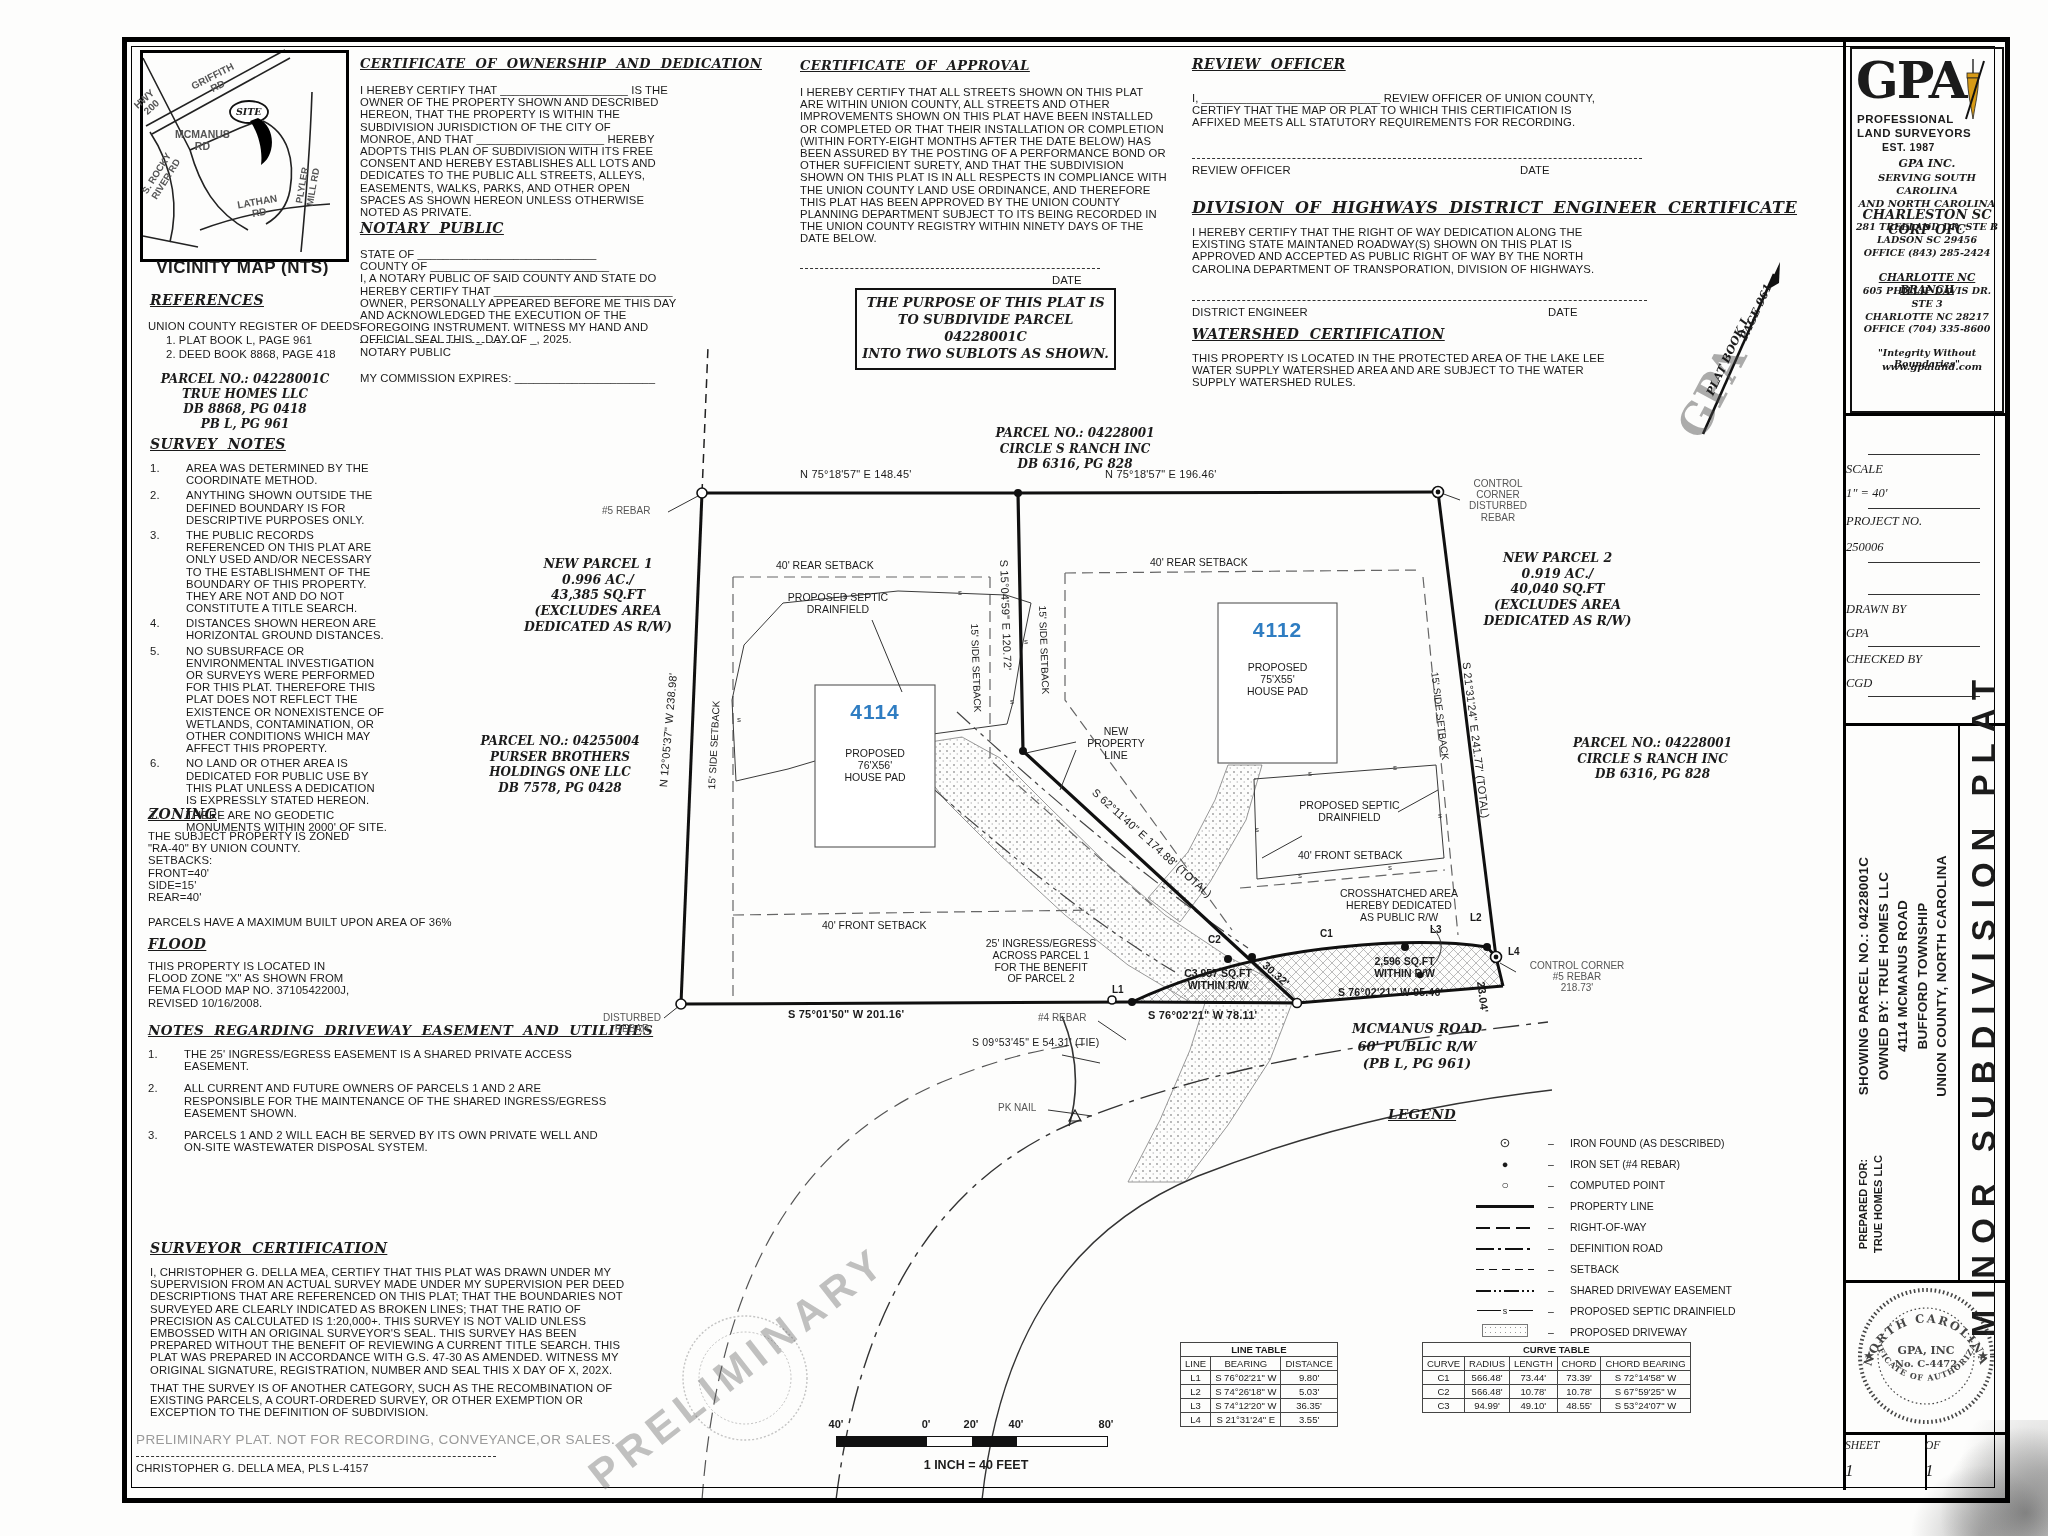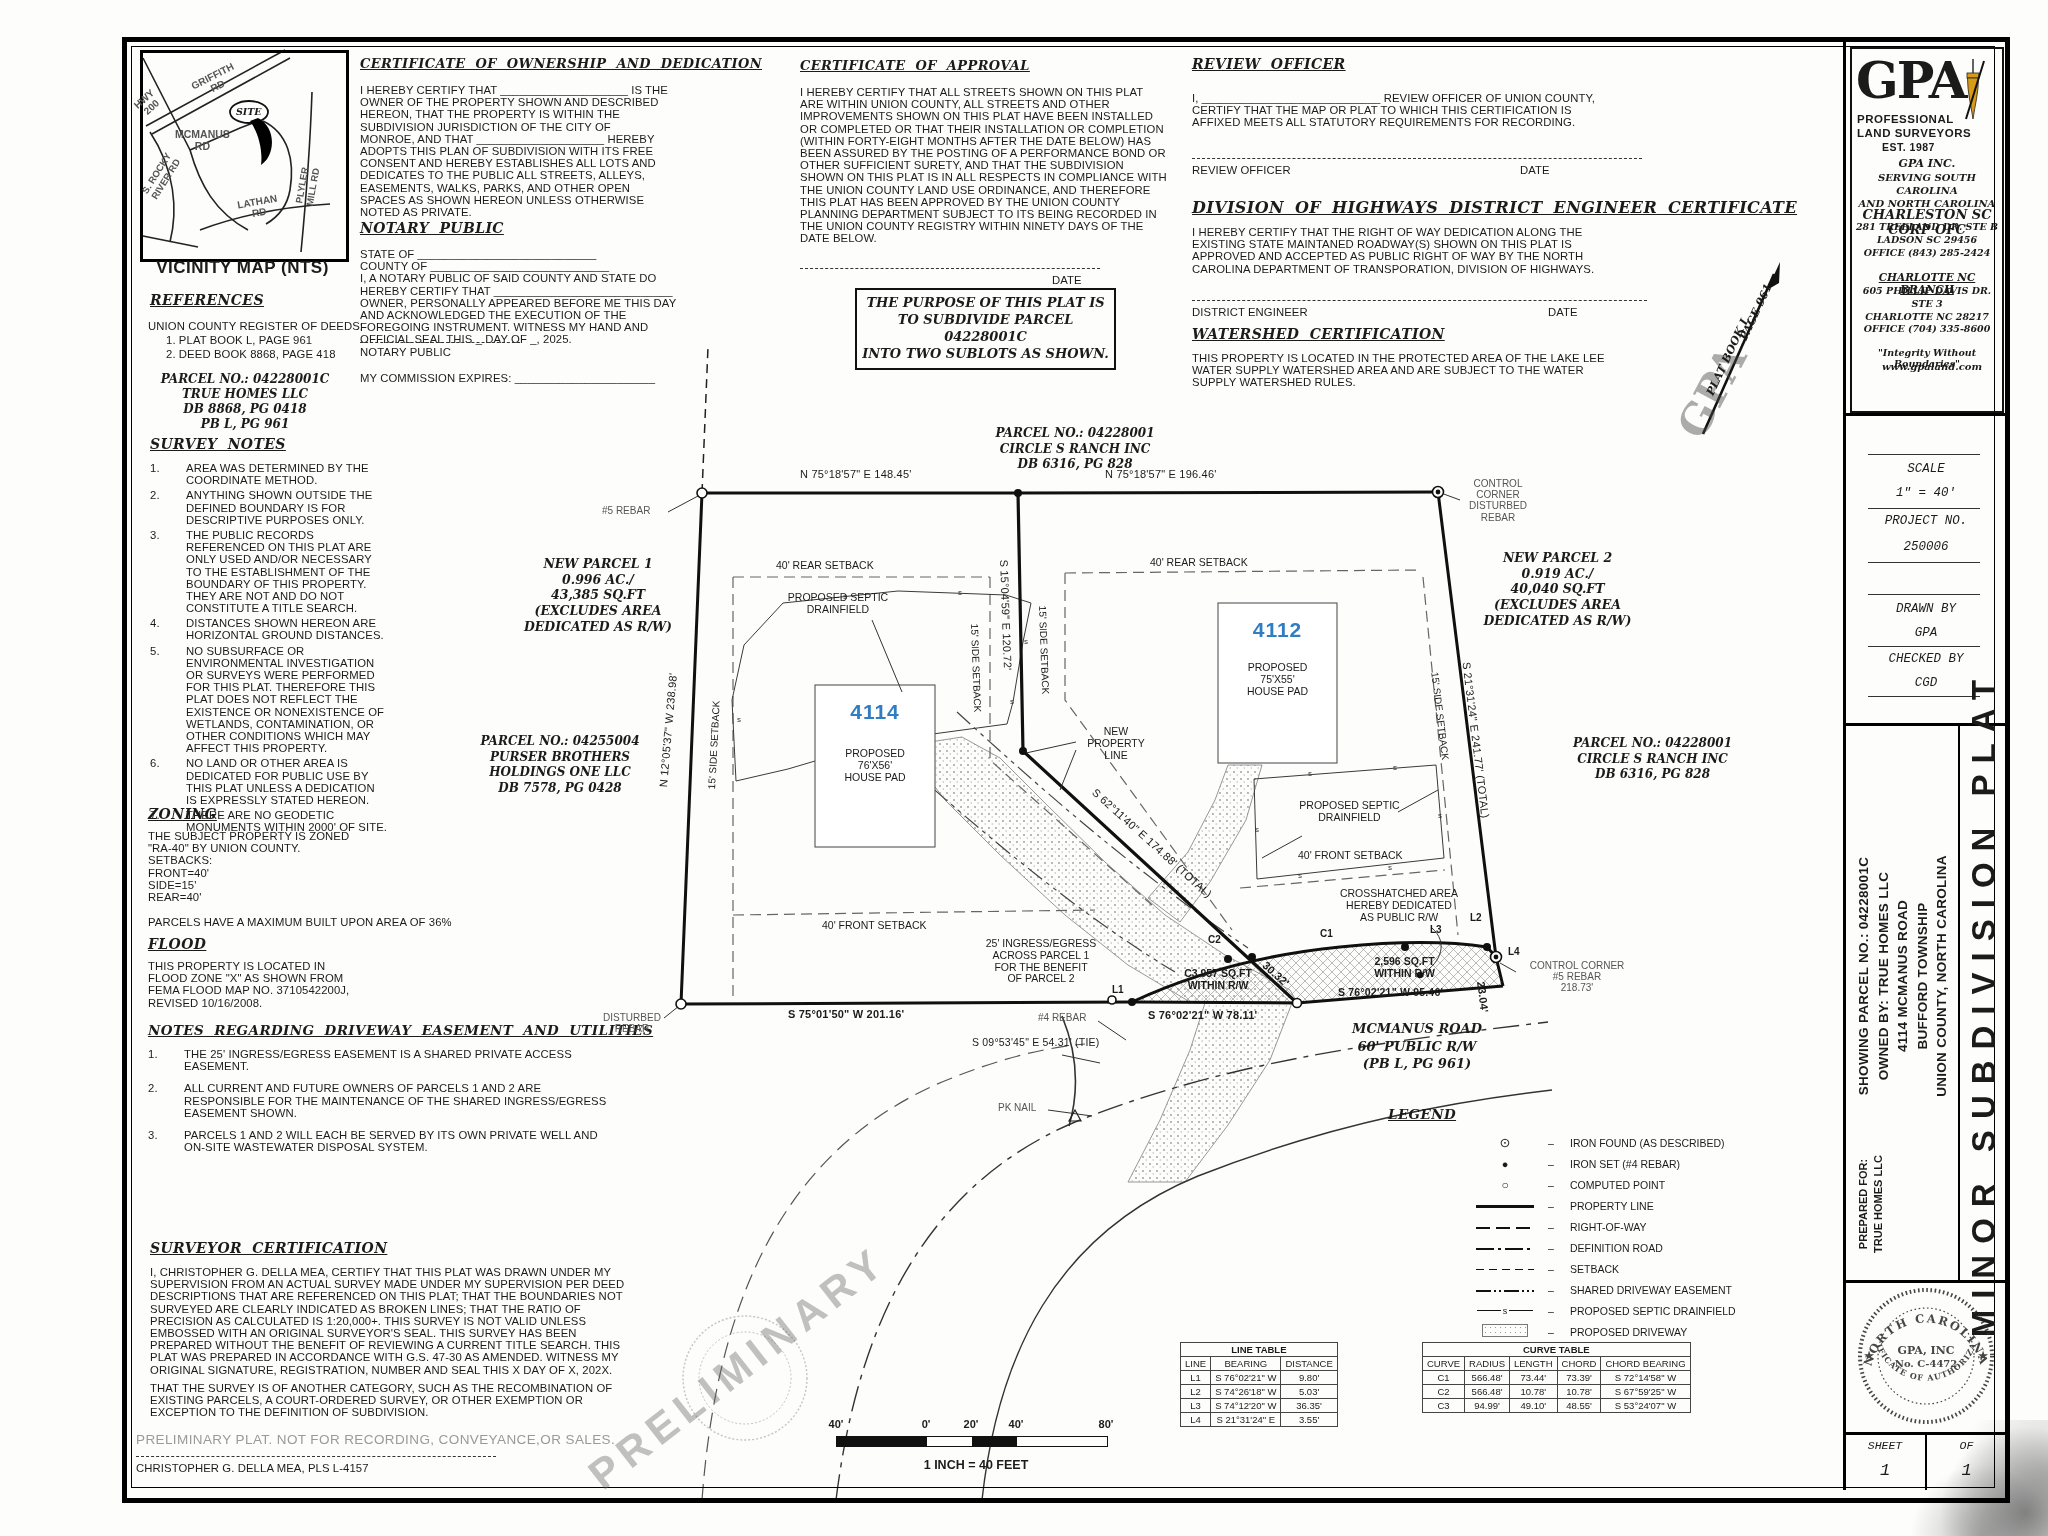--- a/index.html
+++ b/index.html
@@ -19,21 +19,21 @@
   .rot{transform-origin:center;white-space:nowrap}
   .rotc{transform-origin:center}
   .sig{border-top:1.6px dashed #333}
   .row{display:flex;margin-bottom:3px}
   .row .n{width:36px;flex:none}
   .lotnum{color:#2f7dc2;font-size:21px;font-weight:bold;letter-spacing:1px}
   .lg-line{display:inline-block;width:58px;height:2px;vertical-align:middle}
   table{border-collapse:collapse;font-size:9.5px}
   th,td{border:1px solid #444;padding:1px 4px;text-align:center;font-weight:normal;white-space:nowrap}
   th.tt{font-weight:bold}
-  .panlbl{font-family:Liberation Mono, monospace;font-style:italic;font-size:12.5px;white-space:pre-line;text-align:center}
+  .panlbl{font-family:Liberation Serif, serif;font-style:italic;font-size:12.5px;white-space:pre-line;text-align:left}
 </style>
 </head>
 <body>
 
 <div id="sheet">
 
   <svg class="abs" style="left:0;top:0" width="2048" height="1536" viewBox="0 0 2048 1536">
     <defs>
       <pattern id="dots" width="7" height="7" patternUnits="userSpaceOnUse">
         <circle cx="2" cy="2" r="0.9" fill="#9a9a9a"></circle>

